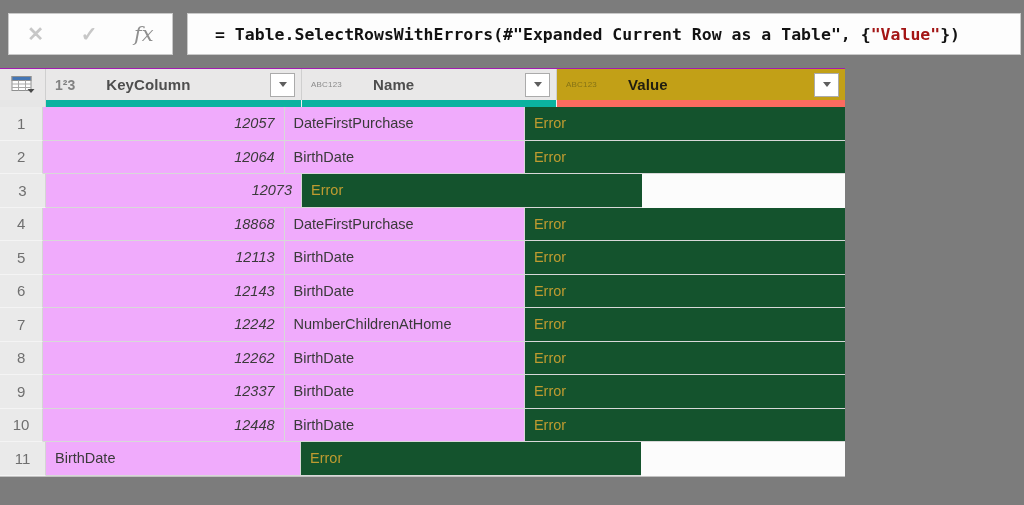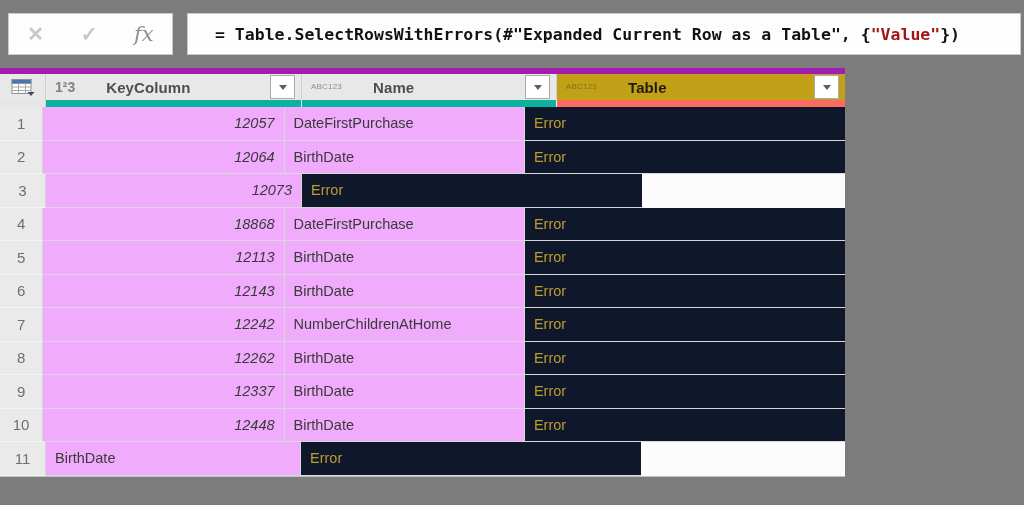--- a/index.html
+++ b/index.html
@@ -21,21 +21,21 @@
   .glyph-fx { font-family:"DejaVu Serif", serif; font-style:italic; font-size:21px; color:#8F8F8F; font-weight:normal; }
   .formula-box {
     flex:1; height:42px; margin-left:14px; background:#FDFDFD;
     display:flex; align-items:center; padding-left:27px; overflow:hidden;
     border:1px solid #C9C9C9;
   }
   .code { font-family:"DejaVu Sans Mono", monospace; font-size:16.5px; font-weight:600; color:#121212; white-space:pre; }
   .code .str { color:#A31515; }
   
   .grid { position:absolute; top:68px; left:0; width:845px; background:#FCFCFC; border-bottom:1px solid #C2C2C2; }
-  .hrow { display:flex; height:32px; border-top:6px solid #a21caf; }
+  .hrow { display:flex; height:32px; border-top:1px solid #a21caf; }
   .corner {
     width:46px; background:#E9E8E8; border-right:1px solid #CFCFCF;
     display:flex; align-items:center; justify-content:center;
   }
   .hcell {
     display:flex; align-items:center; gap:9px; padding-left:9px;
     background:#E9E8E8; border-right:1px solid #CFCFCF;
   }
   .hcell.c1 { width:256px; }
   .hcell.c2 { width:255px; }
@@ -65,21 +65,21 @@
     width:46px; background:#EAEAEA; color:#6F6F6F; font-size:15px;
     display:flex; align-items:center; justify-content:center;
     border-right:1px solid #D4D4D4; border-bottom:1px solid #F4F4F4;
   }
   .cell {
     display:flex; align-items:center; padding:0 9px; font-size:14.5px; color:#3A3A3A;
     background:#f0abfc; border-right:1px solid #D8D8D8; border-bottom:1px solid #D8D8D8;
   }
   .cell.c1 { width:256px; justify-content:flex-end; font-style:italic; }
   .cell.c2 { width:255px; }
-  .cell.c3 { width:340px; background:#0f172a; color:#BE9B30; border-right:none; }
+  .cell.c3 { width:340px; background:#14532d; color:#BE9B30; border-right:none; }
 </style>
 </head>
 <body>
 
 <div class="screen">
 
   <div class="formula-row">
     <div class="fn-box">
       <button class="fn-btn">
         <span class="glyph-dim">✕</span>
@@ -125,21 +125,21 @@
         <span class="hlabel">Name</span>
         <span class="ddbtn">
             <span class="tri"></span>
           </span>
       </div>
       <div class="hcell c3 selected">
         <span class="ticon-abc">
           <span>ABC</span>
           <span>123</span>
         </span>
-        <span class="hlabel">Table</span>
+        <span class="hlabel">Value</span>
         <span class="ddbtn">
             <span class="tri"></span>
           </span>
       </div>
     </div>
 
     <div class="qrow">
       <div class="q-gutter"></div>
       <div class="qbar c1"></div>
       <div class="qbar c2"></div>

